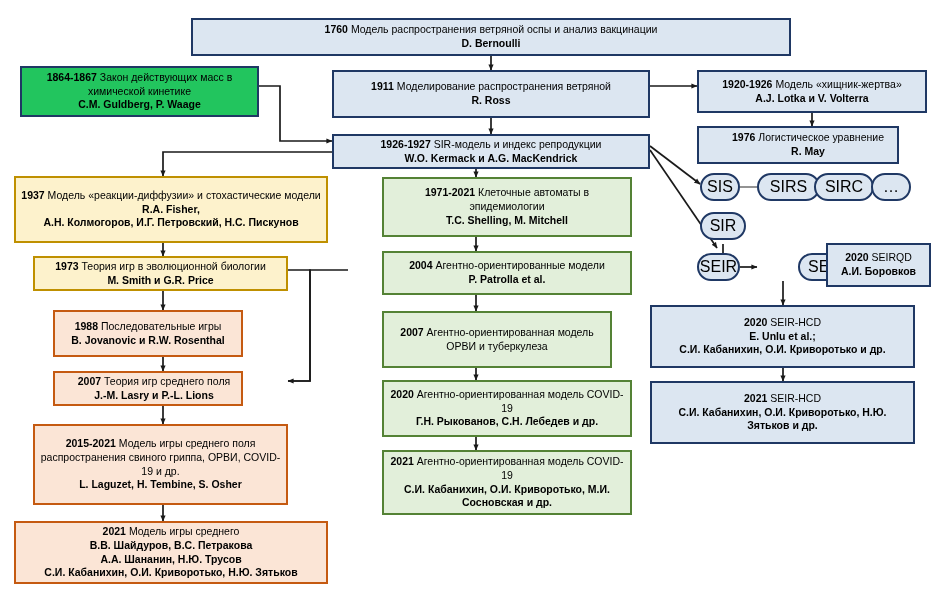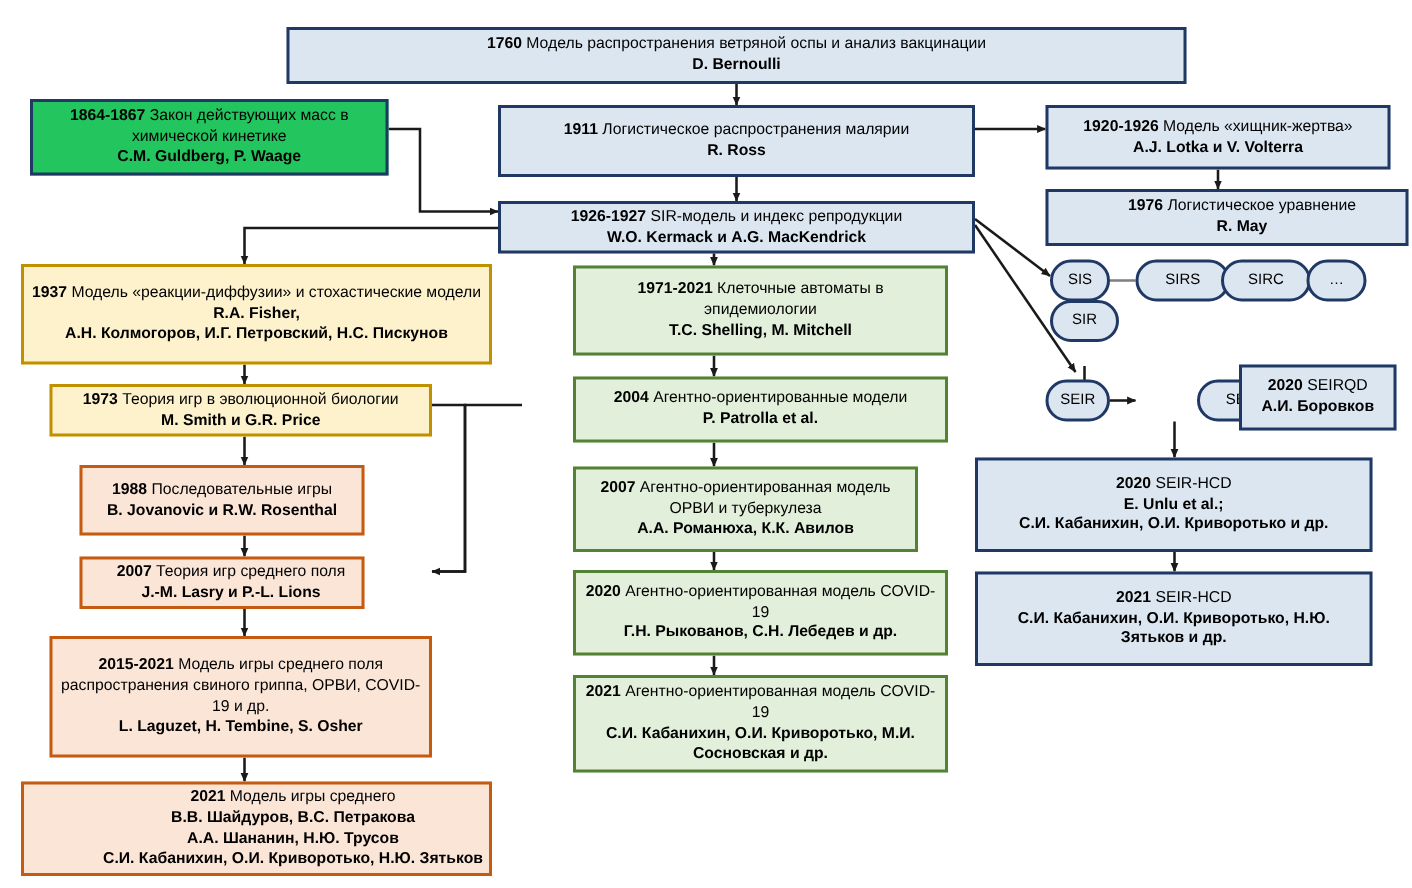--- a/index.html
+++ b/index.html
@@ -46,21 +46,21 @@
   .node .auth { font-weight: bold; }
 
   
   .pal-blue   { background: #dce6f1; border-color: #1f3864; }
   .pal-gray   { background: #22c55e; border-color: #1f3864; }
   .pal-yellow { background: #fdf2cc; border-color: #bf9000; }
   .pal-green  { background: #e2efda; border-color: #548235; margin-left: 31px; }
   .pal-orange { background: #fbe5d6; border-color: #c55a11; }
 
   .small-node {
-    font-size: 10px;
+    font-size: 16px;
     font-weight: normal;
     border-radius: 14px;
   }
 </style>
 </head>
 <body>
 
 <div id="canvas">
 
   <svg class="wires" viewBox="0 0 941 592">
@@ -139,63 +139,63 @@
     <div>
       <span class="ln"><span class="yr">1864-1867</span>
       <span class="ttl">Закон действующих масс в химической кинетике</span></span>
       <span class="ln auth">C.M. Guldberg, P. Waage</span>
     </div>
   </div>
 
   <div class="node pal-blue" style="left:332px; top:70px; width:318px; height:48px;">
     <div>
       <span class="ln"><span class="yr">1911</span>
-      <span class="ttl">Логистическое распространения малярии</span></span>
+      <span class="ttl">Моделирование распространения ветряной</span></span>
       <span class="ln auth">R. Ross</span>
     </div>
   </div>
 
   <div class="node pal-blue" style="left:332px; top:134px; width:318px; height:35px;">
     <div>
       <span class="ln"><span class="yr">1926-1927</span>
       <span class="ttl">SIR-модель и индекс репродукции</span></span>
       <span class="ln auth">W.O. Kermack и A.G. MacKendrick</span>
     </div>
   </div>
 
   <div class="node pal-blue" style="left:697px; top:70px; width:230px; height:43px;">
     <div>
       <span class="ln"><span class="yr">1920-1926</span>
       <span class="ttl">Модель «хищник-жертва»</span></span>
       <span class="ln auth">A.J. Lotka и V. Volterra</span>
     </div>
   </div>
 
-  <div class="node pal-blue" style="left:697px; top:126px; width:242px; height:38px;padding-left:24px;">
+  <div class="node pal-blue" style="left:697px; top:126px; width:202px; height:38px;padding-left:24px;">
     <div>
       <span class="ln"><span class="yr">1976</span>
       <span class="ttl">Логистическое уравнение</span></span>
       <span class="ln auth">R. May</span>
     </div>
   </div>
 
   <div class="node pal-blue small-node" style="left:700px; top:173px; width:40px; height:28px;">
     <span>SIS</span>
   </div>
   <div class="node pal-blue small-node" style="left:757px; top:173px; width:63px; height:28px;">
     <span>SIRS</span>
   </div>
   <div class="node pal-blue small-node" style="left:814px; top:173px; width:60px; height:28px;">
     <span>SIRC</span>
   </div>
   <div class="node pal-blue small-node" style="left:871px; top:173px; width:40px; height:28px;">
     <span>…</span>
   </div>
 
-  <div class="node pal-blue small-node" style="left:700px; top:200px; width:46px; height:28px;">
+  <div class="node pal-blue small-node" style="left:700px; top:212px; width:46px; height:28px;">
     <span>SIR</span>
   </div>
   <div class="node pal-blue small-node" style="left:697px; top:253px; width:43px; height:28px;">
     <span>SEIR</span>
   </div>
   <div class="node pal-blue small-node" style="left:798px; top:253px; width:69px; height:28px;">
     <span>SEIRD</span>
   </div>
 
   <div class="node pal-blue" style="left:826px; top:243px; width:105px; height:44px;">
@@ -258,21 +258,21 @@
   </div>
 
   <div class="node pal-orange" style="left:33px; top:424px; width:255px; height:81px;">
     <div>
       <span class="ln"><span class="yr">2015-2021</span>
       <span class="ttl">Модель игры среднего поля распространения свиного гриппа, ОРВИ, COVID-19 и др.</span></span>
       <span class="ln auth">L. Laguzet, H. Tembine, S. Osher</span>
     </div>
   </div>
 
-  <div class="node pal-orange" style="left:14px; top:521px; width:314px; height:63px;justify-content:flex-end;">
+  <div class="node pal-orange" style="left:14px; top:521px; width:314px; height:63px;">
     <div>
       <span class="ln"><span class="yr">2021</span>
       <span class="ttl">Модель игры среднего</span></span>
       <span class="ln auth">В.В. Шайдуров, В.С. Петракова</span>
       <span class="ln auth">А.А. Шананин, Н.Ю. Трусов</span>
       <span class="ln auth">С.И. Кабанихин, О.И. Криворотько, Н.Ю. Зятьков</span>
     </div>
   </div>
 
   <div class="node pal-green" style="left:351px; top:177px; width:250px; height:60px;">
@@ -288,21 +288,20 @@
       <span class="ln"><span class="yr">2004</span>
       <span class="ttl">Агентно-ориентированные модели</span></span>
       <span class="ln auth">P. Patrolla et al.</span>
     </div>
   </div>
 
   <div class="node pal-green" style="left:351px; top:311px; width:230px; height:57px;">
     <div>
       <span class="ln"><span class="yr">2007</span>
       <span class="ttl">Агентно-ориентированная модель ОРВИ и туберкулеза</span></span>
-      <span class="ln auth">А.А. Романюха, К.К. Авилов</span>
     </div>
   </div>
 
   <div class="node pal-green" style="left:351px; top:380px; width:250px; height:57px;">
     <div>
       <span class="ln"><span class="yr">2020</span>
       <span class="ttl">Агентно-ориентированная модель COVID-19</span></span>
       <span class="ln auth">Г.Н. Рыкованов, С.Н. Лебедев и др.</span>
     </div>
   </div>

